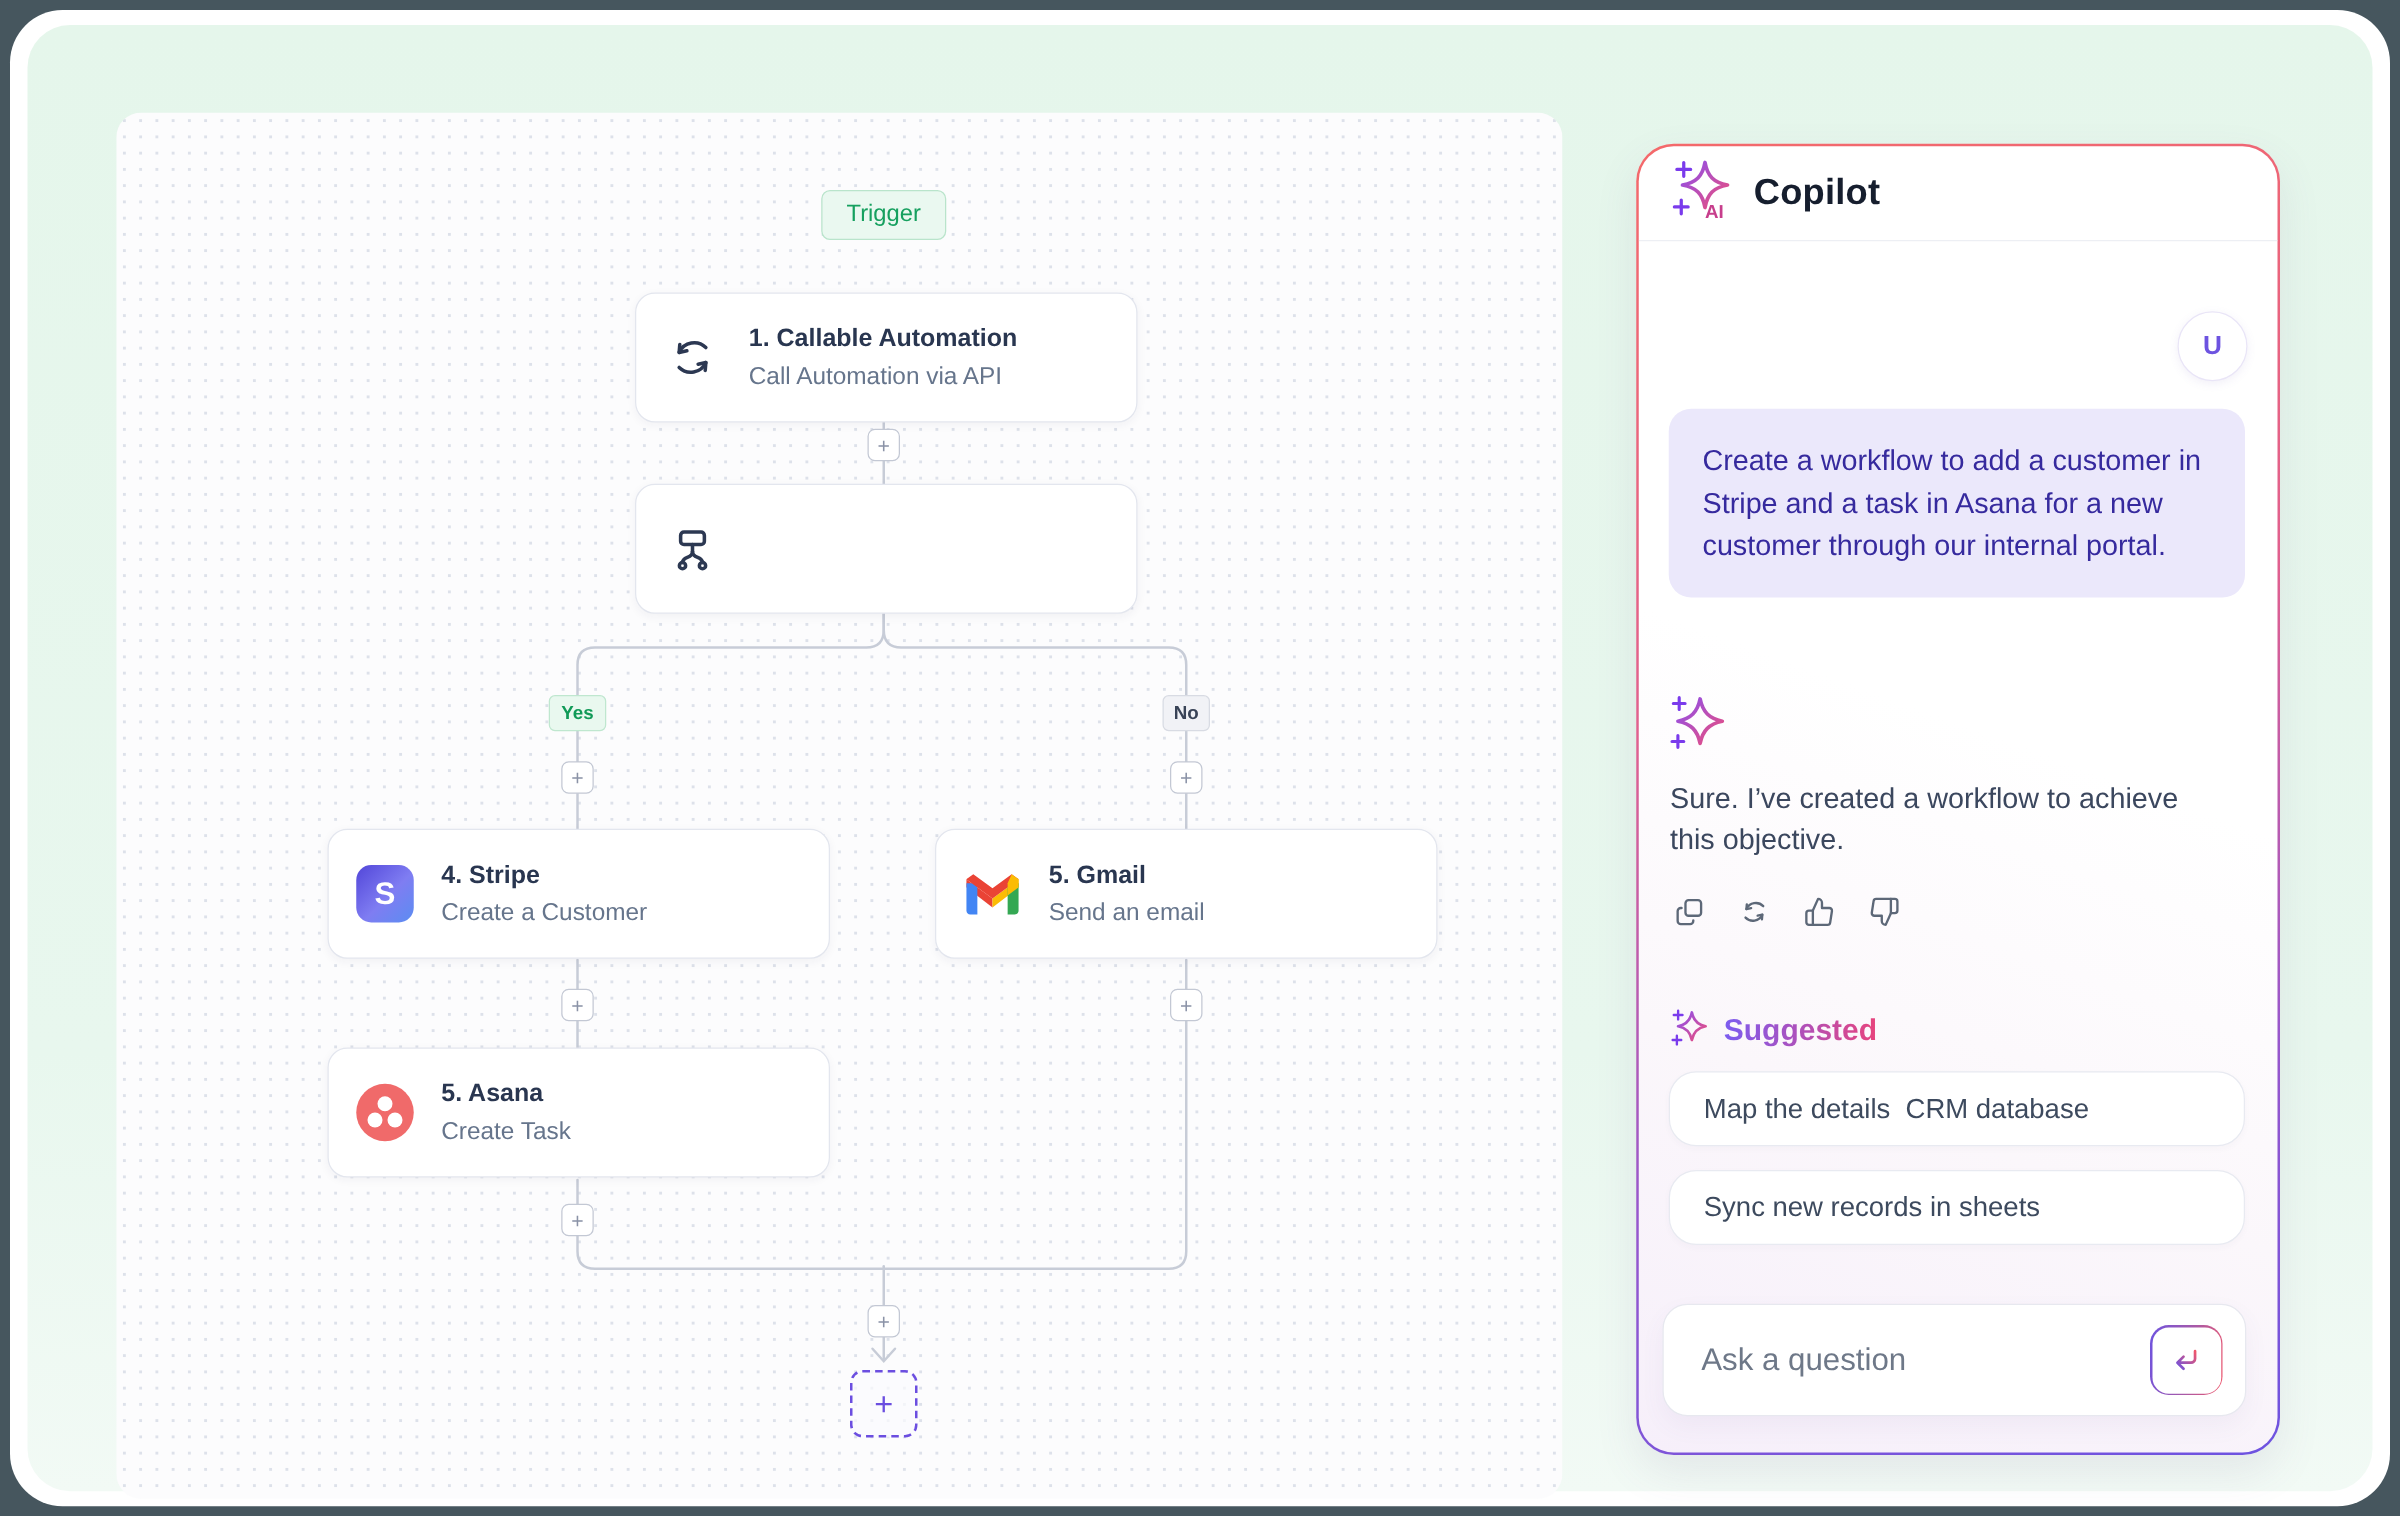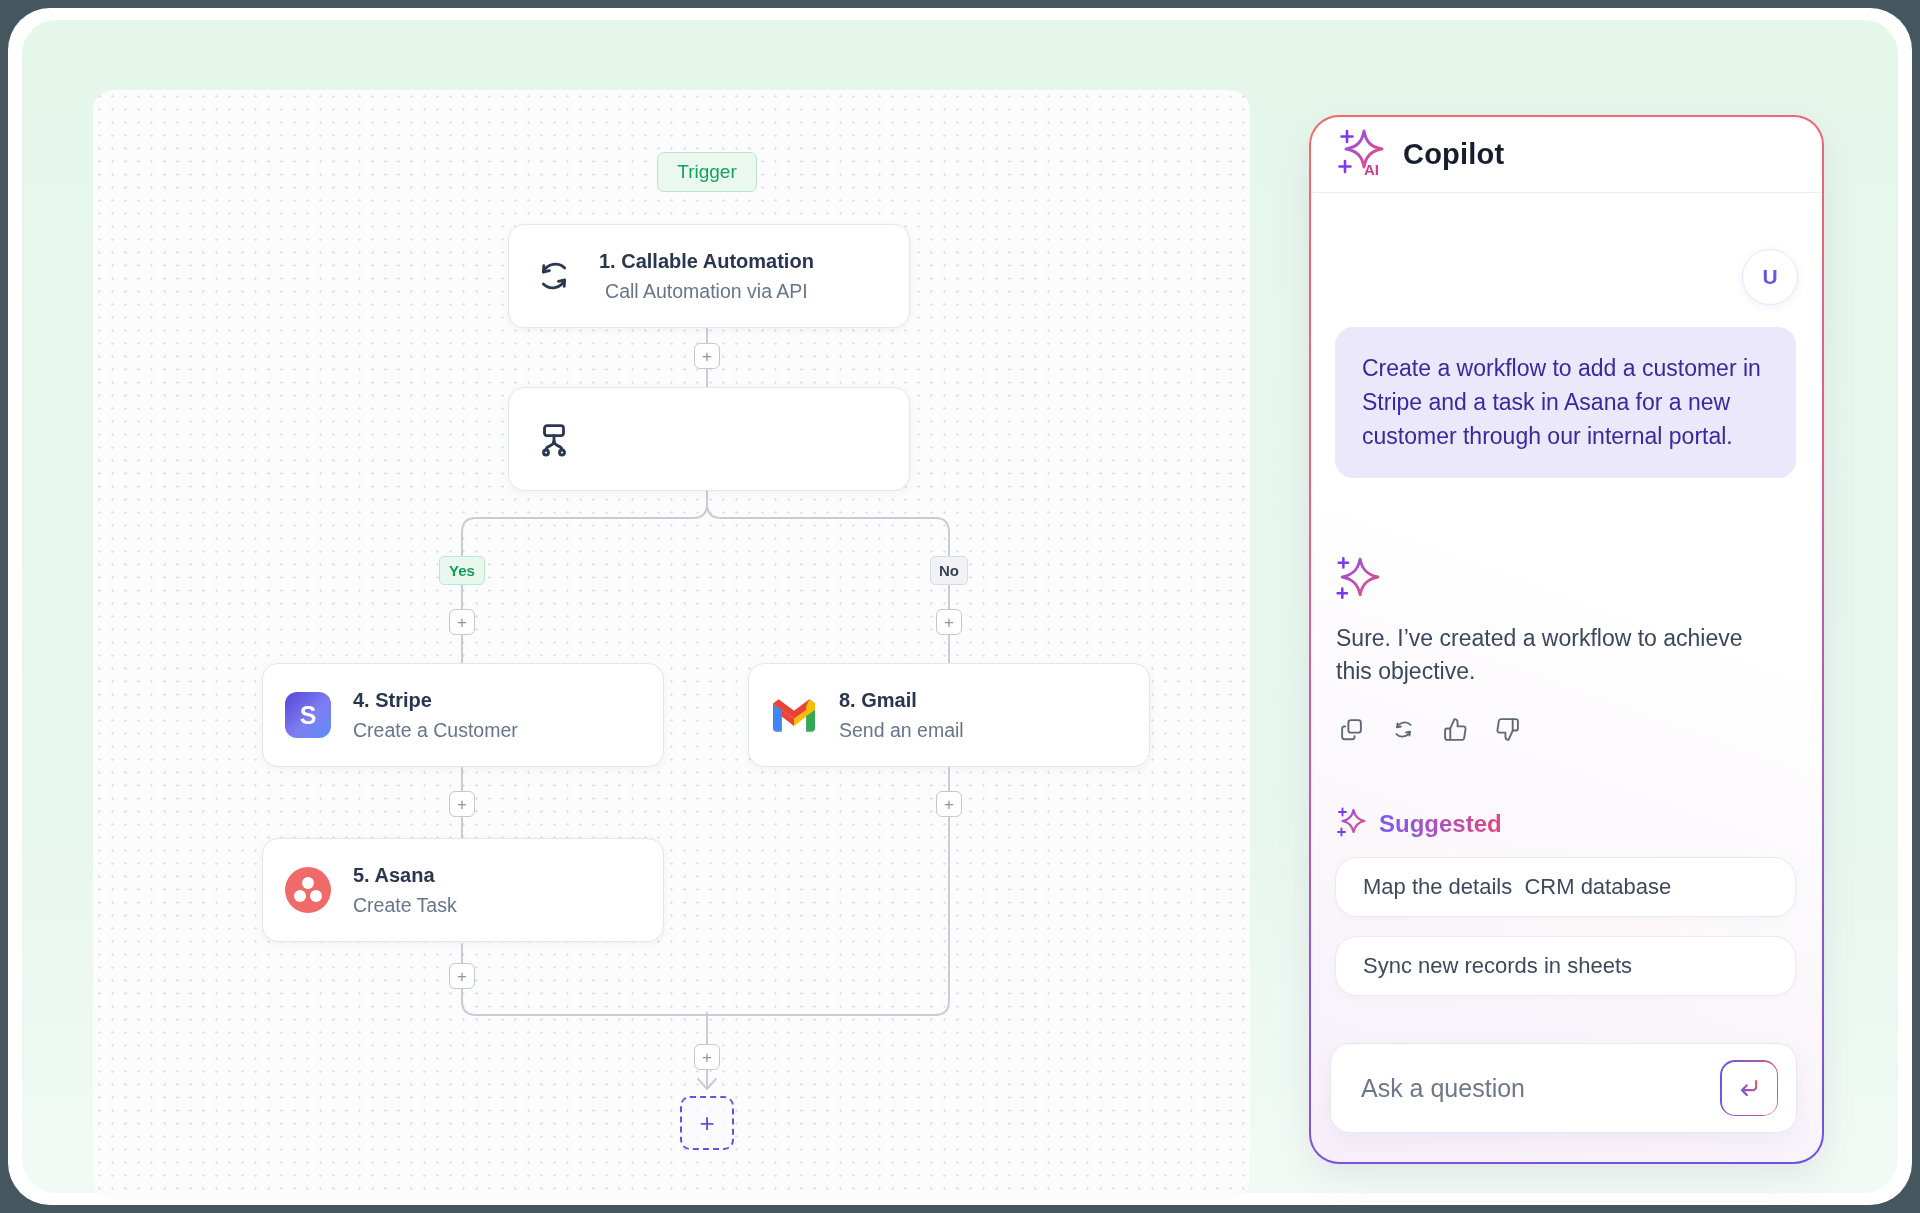--- a/index.html
+++ b/index.html
@@ -122,21 +122,21 @@
       <path d="M369 678 V748"></path>
       <path d="M369 854 V911 Q369 925 383 925 H614"></path>
       <path d="M856 678 V911 Q856 925 842 925 H614"></path>
       <path d="M614 923 V998"></path>
       <path d="M605 989 L614 999 L623 989"></path>
     </g>
   </svg>
 
   <div class="badge trigger">Trigger</div>
 
-  <div class="node" style="left:415px; top:134px;text-align:center;">
+  <div class="node" style="left:415px; top:144px;">
     <span class="appicon">
       <svg width="40" height="40" viewBox="0 0 24 24" fill="none" stroke="#2c3852" stroke-width="1.7" stroke-linecap="round" stroke-linejoin="round">
         <path d="M18.4 7.2 A8 8 0 0 0 5.6 9.5"></path>
         <path d="M5.9 5.8 L5.6 9.6 L9.3 8.8"></path>
         <path d="M5.6 16.8 A8 8 0 0 0 18.4 14.5"></path>
         <path d="M18.1 18.2 L18.4 14.4 L14.7 15.2"></path>
       </svg>
     </span>
     <span class="txt">
       <span class="title">1. Callable Automation</span>
@@ -173,21 +173,21 @@
       <svg width="42" height="33" viewBox="0 0 52 40">
         <polygon points="0,5 26,24 26,33 0,13" fill="#ea4335"></polygon>
         <polygon points="52,5 26,24 26,33 52,13" fill="#fbbc04"></polygon>
         <path d="M0 9 L11 9 L11 40 L4 40 C1.8 40 0 38.2 0 36 Z" fill="#4285f4"></path>
         <path d="M41 9 L52 9 L52 36 C52 38.2 50.2 40 48 40 L41 40 Z" fill="#34a853"></path>
         <polygon points="0,5 7,0 26,14 45,0 52,5 26,24" fill="#ea4335"></polygon>
         <polygon points="45,0 52,5 52,13 41,21 41,9" fill="#fbbc04"></polygon>
       </svg>
     </span>
     <span class="txt">
-      <span class="title">8. Gmail</span>
+      <span class="title">5. Gmail</span>
       <span class="subtitle">Send an email</span>
     </span>
   </div>
 
   <div class="node" style="left:169px; top:748px;">
     <span class="appicon asana-ic">
       <svg width="46" height="46" viewBox="0 0 46 46">
         <circle cx="23" cy="16" r="6" fill="#ffffff"></circle>
         <circle cx="15" cy="29" r="6" fill="#ffffff"></circle>
         <circle cx="31" cy="29" r="6" fill="#ffffff"></circle>

